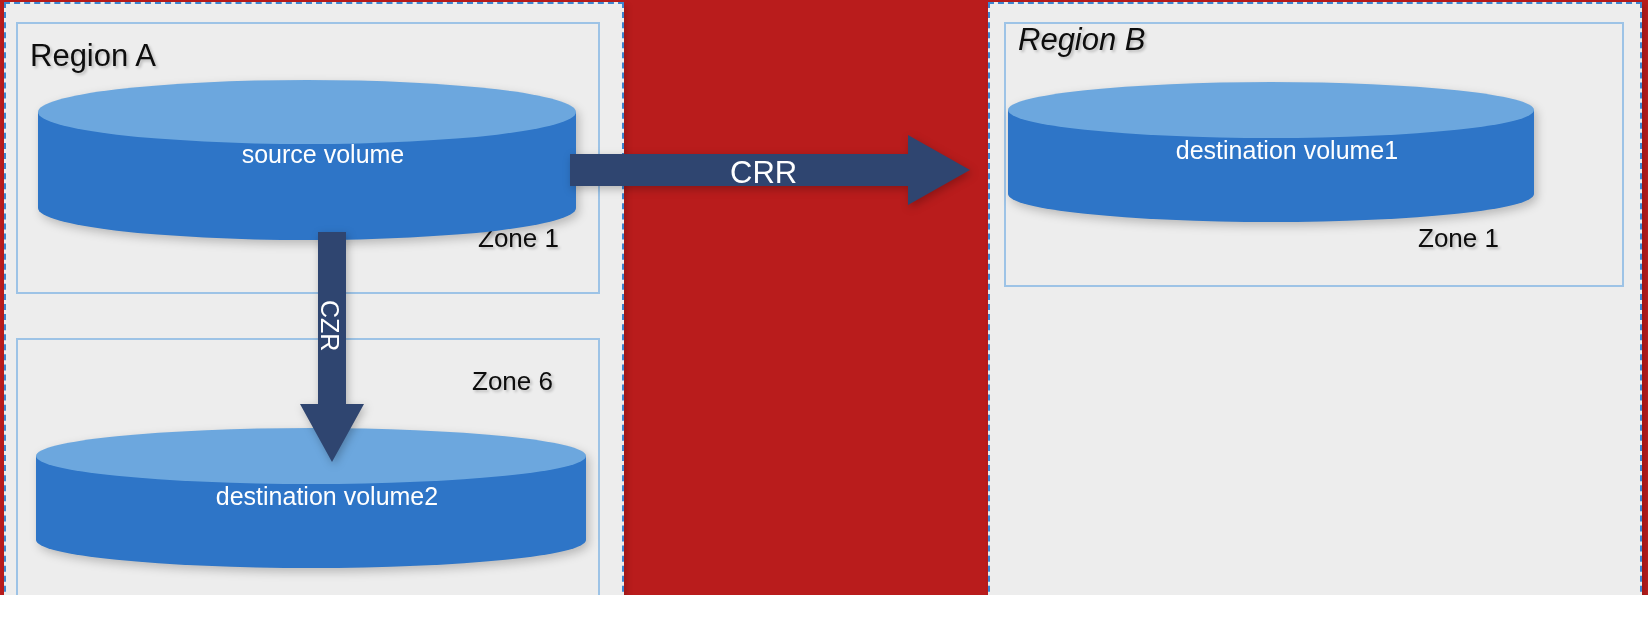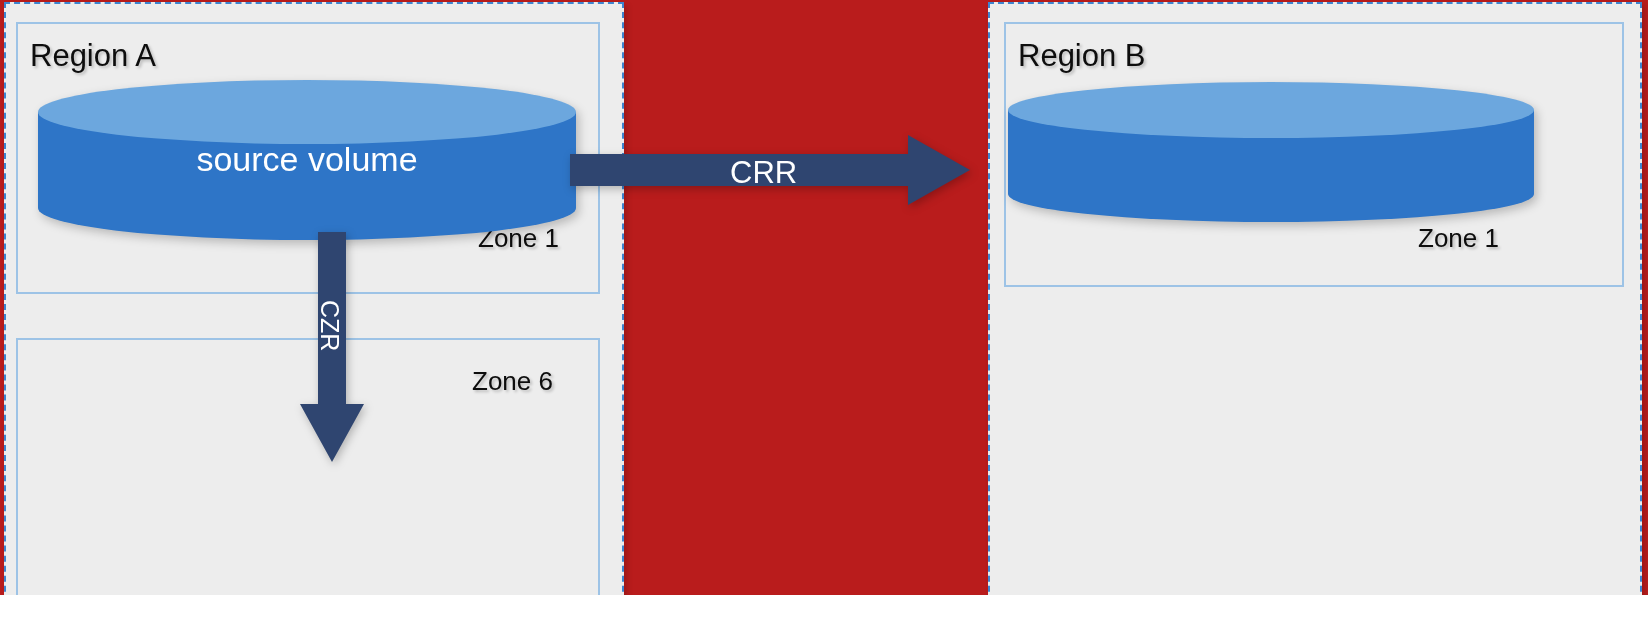--- a/index.html
+++ b/index.html
@@ -44,21 +44,21 @@
   
   .region-label {
     position: absolute;
     font-size: 31px;
     color: #0d0d0d;
     line-height: 1;
     white-space: nowrap;
     text-shadow: 2px 2px 3px rgba(0,0,0,0.22);
   }
   #region-a-label { left: 30px;  top: 40px; }
-  #region-b-label { left: 1018px; top: 40px; }
+  #region-b-label { left: 1018px; top: 24px; font-style: italic; }
 
   .zone-label {
     position: absolute;
     font-size: 26px;
     color: #0d0d0d;
     line-height: 1;
     white-space: nowrap;
     text-shadow: 2px 2px 3px rgba(0,0,0,0.22);
   }
   #zone-a1-label { left: 478px;  top: 225px; }
@@ -66,25 +66,25 @@
   #zone-b1-label { left: 1418px; top: 225px; }
 
   
   .cylinder {
     position: absolute;
     filter: drop-shadow(3px 4px 5px rgba(0,0,0,0.22));
   }
   .cylinder svg { display: block; }
   .cyl-text {
     position: absolute;
-    left: 0;
+    left: 16px;
     width: 100%;
     text-align: center;
     color: #ffffff;
-    font-size: 34px;
+    font-size: 25px;
     line-height: 1;
     white-space: nowrap;
     pointer-events: none;
   }
   #cyl-source      { left: 38px;  top: 80px;  width: 538px; height: 160px; }
   #cyl-source .cyl-text { top: 62px; }
   #cyl-dest2       { left: 36px;  top: 428px; width: 550px; height: 140px; }
   #cyl-dest2 .cyl-text { top: 56px; }
   #cyl-dest1       { left: 1008px; top: 82px; width: 526px; height: 140px; }
   #cyl-dest1 .cyl-text { top: 56px; }
@@ -135,34 +135,42 @@
   <div class="zone-label" id="zone-a2-label">Zone 6</div>
 
   <div class="cylinder" id="cyl-source">
     <svg width="538" height="160" viewBox="0 0 538 160" xmlns="http://www.w3.org/2000/svg">
       <path d="M0,32 L0,128 A269,32 0 0 0 538,128 L538,32 Z" fill="#2e75c7"></path>
       <ellipse cx="269" cy="32" rx="269" ry="32" fill="#6ca7de"></ellipse>
     </svg>
     <div class="cyl-text">source volume</div>
   </div>
 
+  <div class="cylinder" id="cyl-dest2">
+    <svg width="550" height="140" viewBox="0 0 550 140" xmlns="http://www.w3.org/2000/svg">
+      <path d="M0,28 L0,112 A275,28 0 0 0 550,112 L550,28 Z" fill="#2e75c7"></path>
+      <ellipse cx="275" cy="28" rx="275" ry="28" fill="#6ca7de"></ellipse>
+    </svg>
+    <div class="cyl-text">destination volume2</div>
+  </div>
 
   <div class="region" id="region-b"></div>
 
   <div class="zone" id="zone-b1"></div>
 
   <div class="region-label" id="region-b-label">Region B</div>
 
   <div class="zone-label" id="zone-b1-label">Zone 1</div>
 
   <div class="cylinder" id="cyl-dest1">
     <svg width="526" height="140" viewBox="0 0 526 140" xmlns="http://www.w3.org/2000/svg">
       <path d="M0,28 L0,112 A263,28 0 0 0 526,112 L526,28 Z" fill="#2e75c7"></path>
       <ellipse cx="263" cy="28" rx="263" ry="28" fill="#6ca7de"></ellipse>
     </svg>
+    <div class="cyl-text">destination volume1</div>
   </div>
 
   <div class="arrow" id="arrow-crr">
     <svg width="400" height="70" viewBox="0 0 400 70" xmlns="http://www.w3.org/2000/svg">
       <path d="M0,19 L338,19 L338,0 L400,35 L338,70 L338,51 L0,51 Z" fill="#2f4570"></path>
     </svg>
   </div>
   <div class="arrow-label-h" id="crr-label">CRR</div>
 
   <div class="arrow" id="arrow-czr">

